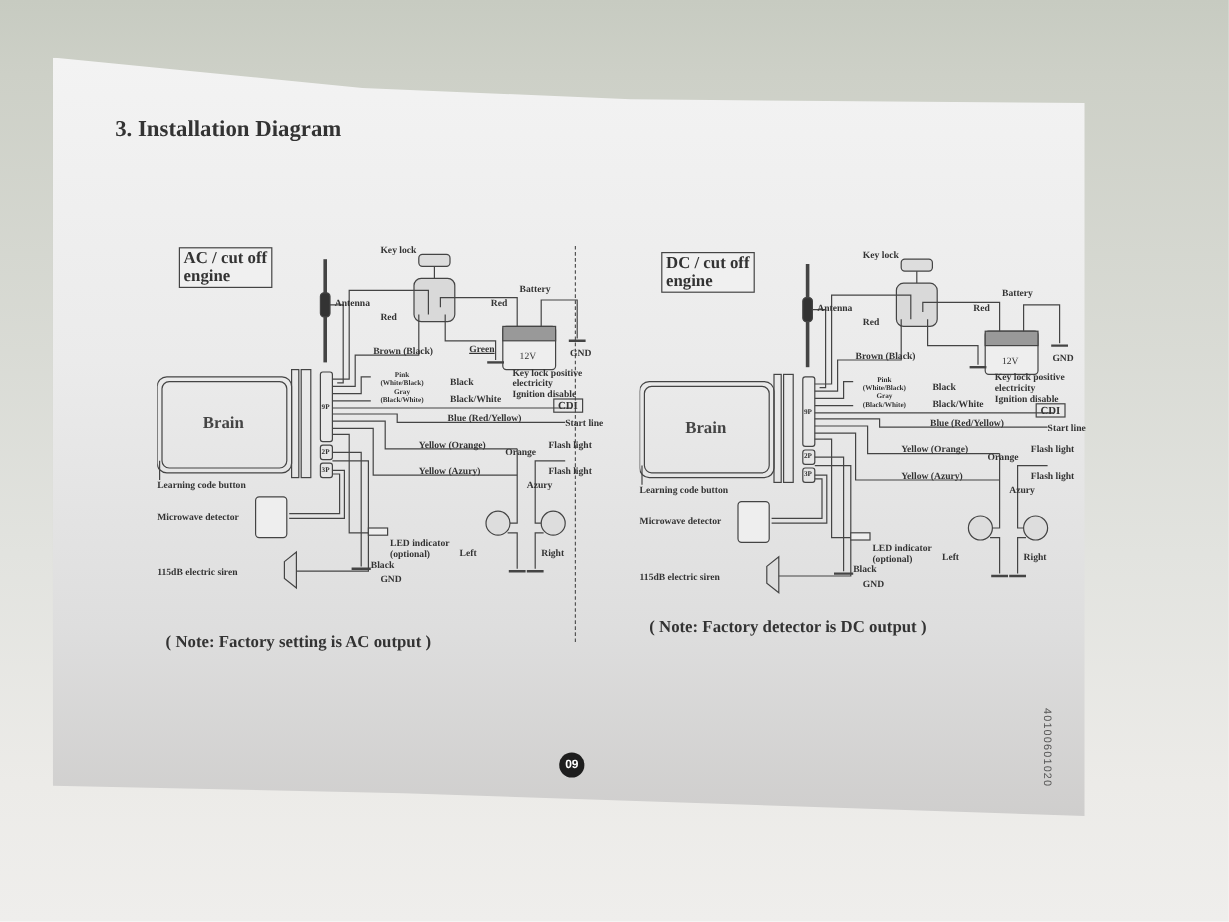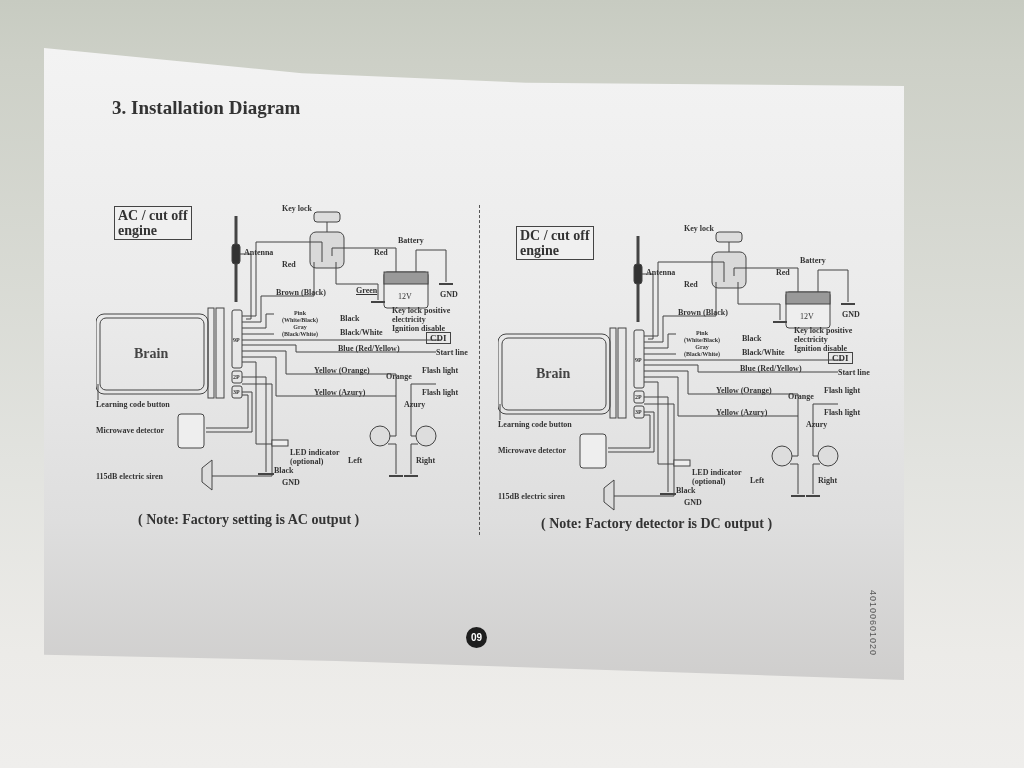--- a/index.html
+++ b/index.html
@@ -3,23 +3,23 @@
 <meta charset="utf-8">
 <style>
   html,body{margin:0;padding:0;}
   body{width:1024px;height:768px;overflow:hidden;position:relative;
     background:linear-gradient(180deg,#c7cbc1 0%,#cdd0c7 8%,#e2e3df 60%,#ecebe8 85%,#efeeec 100%);
     font-family:"Liberation Serif","DejaVu Serif",serif;}
   .page{position:absolute;left:44px;top:48px;width:860px;height:632px;
     background:linear-gradient(180deg,#f3f3f3 0%,#ebebeb 40%,#dedede 75%,#cfcecd 100%);
     box-shadow:0 6px 18px rgba(0,0,0,.18);
     clip-path:polygon(0 0,30% 4%,56% 5.5%,100% 6%,100% 100%,34% 97%,0 96%);}
-  .title{position:absolute;left:112px;top:97px;font-size:19px;font-weight:bold;color:#333;}
+  .title{position:absolute;left:96px;top:97px;font-size:19px;font-weight:bold;color:#333;}
   .divider{position:absolute;left:479px;top:205px;height:330px;border-left:1.5px dashed #555;}
-  .panel{position:absolute;width:380px;height:300px;}
+  .panel{position:absolute;width:380px;height:300px;margin-left:35px;}
   .panel svg{position:absolute;left:0;top:0;}
   .lbl{position:absolute;font-size:8px;font-weight:bold;color:#333;white-space:nowrap;}
   .lbl.sm{font-size:6px;line-height:7px;text-align:center;}
   .callout{position:absolute;border:1.5px solid #444;background:#f0f0f0;padding:1px 3px;
     font-size:14px;font-weight:bold;line-height:15px;color:#333;}
   .brain{position:absolute;font-size:14px;font-weight:bold;color:#444;}
   .cdi{position:absolute;border:1.2px solid #444;padding:0 3px;font-size:9px;font-weight:bold;color:#333;}
   .note{position:absolute;font-size:14px;font-weight:bold;color:#333;white-space:nowrap;}
   .pagenum{position:absolute;left:466px;top:627px;width:21px;height:21px;border-radius:50%;
     background:#1e1e1e;color:#fff;font-family:"Liberation Sans",sans-serif;font-size:10px;font-weight:bold;
@@ -147,23 +147,23 @@
     <div class="lbl" style="left:194px;top:244px;line-height:9px;">
       <div>LED indicator</div>
       <div>(optional)</div>
     </div>
     <div class="lbl" style="left:252px;top:252px;">Left</div>
     <div class="lbl" style="left:320px;top:252px;">Right</div>
     <div class="lbl" style="left:0px;top:268px;">115dB electric siren</div>
     <div class="lbl" style="left:178px;top:262px;">Black</div>
     <div class="lbl" style="left:186px;top:274px;">GND</div>
   </div>
-  <div class="note" style="left: 138px; top: 512px;">( Note: Factory setting is AC output )</div>
-
-  <div class="panel" style="left: 498px; top: 224px;">
+  <div class="note" style="left: 138px; top: 528px;">( Note: Factory setting is AC output )</div>
+
+  <div class="panel" style="left: 498px; top: 208px;">
     <svg width="380" height="300" viewBox="0 0 380 300">
       <g fill="none" stroke="#444" stroke-width="1">
 
         <line x1="140" y1="12" x2="140" y2="98" stroke-width="3"></line>
         <rect x="136" y="40" width="8" height="20" rx="3" fill="#333"></rect>
         <polyline points="144,50 155,50 155,115 150,115"></polyline>
 
         <rect x="0" y="110" width="112" height="80" rx="8"></rect>
         <rect x="4" y="114" width="104" height="72" rx="6"></rect>
         <rect x="112" y="104" width="6" height="90"></rect>

